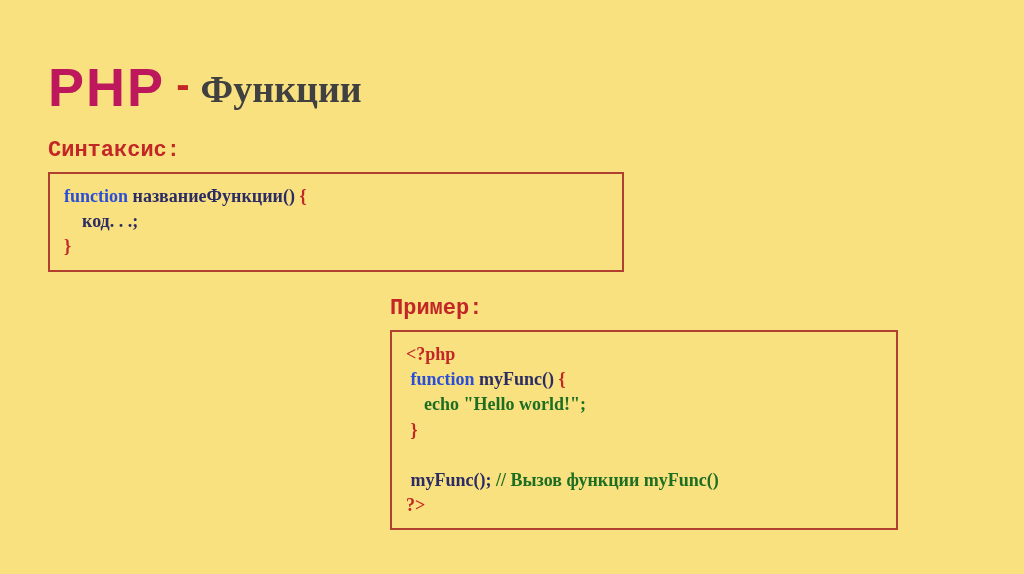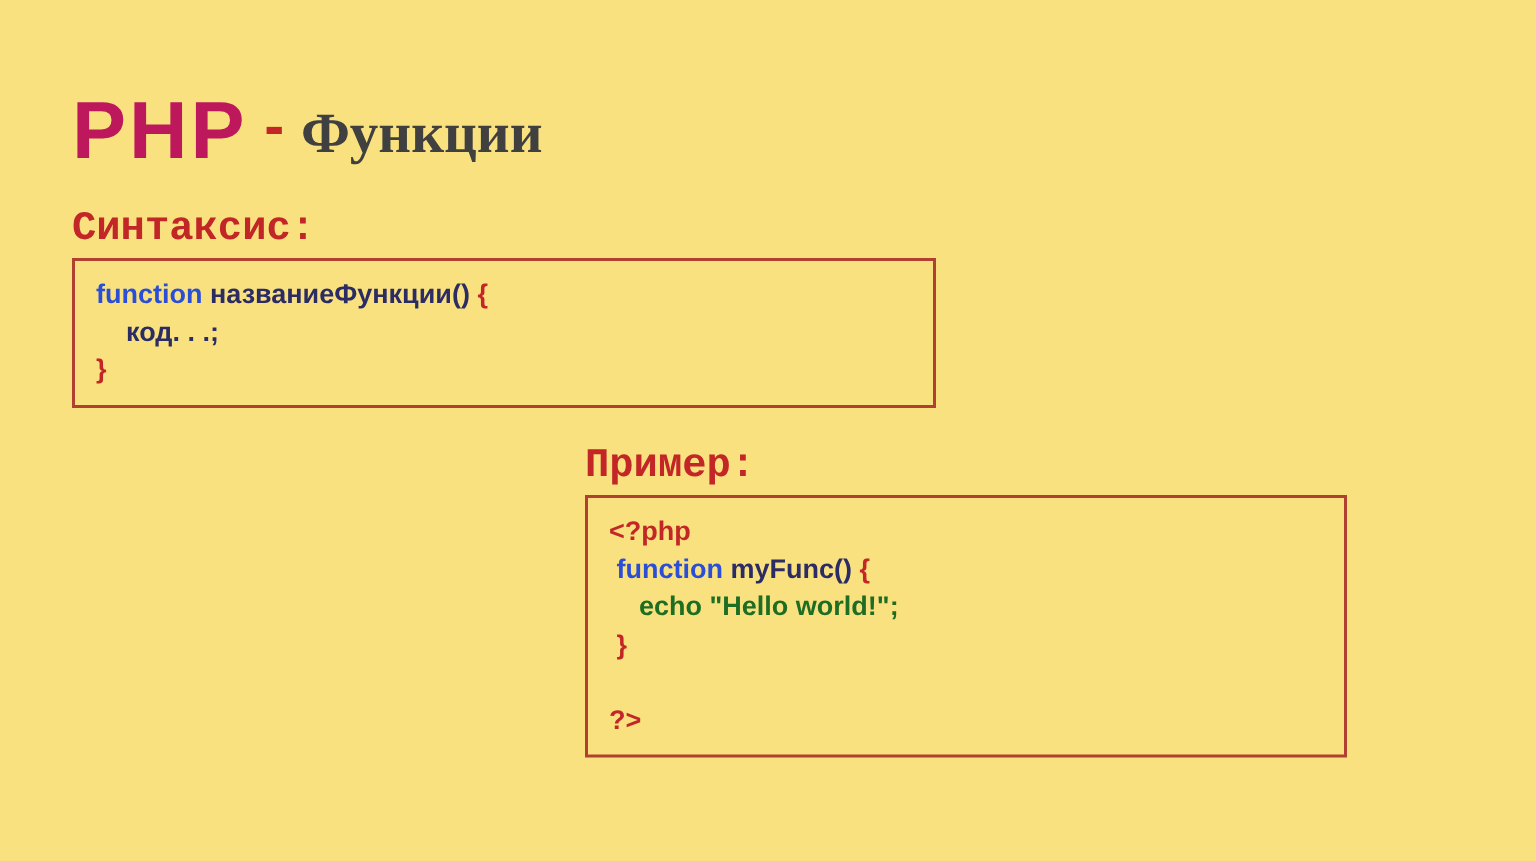--- a/index.html
+++ b/index.html
@@ -35,31 +35,31 @@
   .title-fn {
     color: #404040;
     font-size: 38px;
     font-weight: bold;
     font-family: Georgia, serif;
     vertical-align: 4px;
   }
   .subtitle {
     position: absolute;
     color: #c22626;
-    font-size: 27px;
+    font-size: 22px;
     font-family: 'Courier New', monospace;
     font-weight: bold;
   }
   .subtitle1 { top: 138px; left: 48px; }
   .subtitle2 { top: 296px; left: 390px; }
   .codebox {
     position: absolute;
     border: 2px solid #b04030;
     background: #f9e180;
-    font-family: Liberation Sans, sans-serif;
+    font-family: Liberation Serif, serif;
     font-size: 18px;
     font-weight: bold;
     line-height: 1.4;
     padding: 10px 14px;
   }
   .codebox1 { top: 172px; left: 48px; width: 576px; }
   .codebox2 { top: 330px; left: 390px; width: 508px; }
   .c-kw { color: #2a4fd6; }
   .c-name { color: #2c2c64; }
   .c-br { color: #c22626; }
@@ -86,14 +86,15 @@
 </div>
 
 <div class="subtitle subtitle2">Пример:</div>
 
 <div class="codebox codebox2">
   <div class="line c-tag">&lt;?php</div>
   <div class="line"><span class="c-kw"> function</span><span class="c-name"> myFunc() </span><span class="c-br">{</span></div>
   <div class="line"><span class="c-echo">    echo </span><span class="c-str">"Hello world!";</span></div>
   <div class="line c-br"> }</div>
   <div class="line"> </div>
+  <div class="line"><span class="c-call"> myFunc(); </span><span class="c-cmt">// Вызов функции myFunc()</span></div>
   <div class="line c-tag">?&gt;</div>
 </div>
 
 </body></html>

